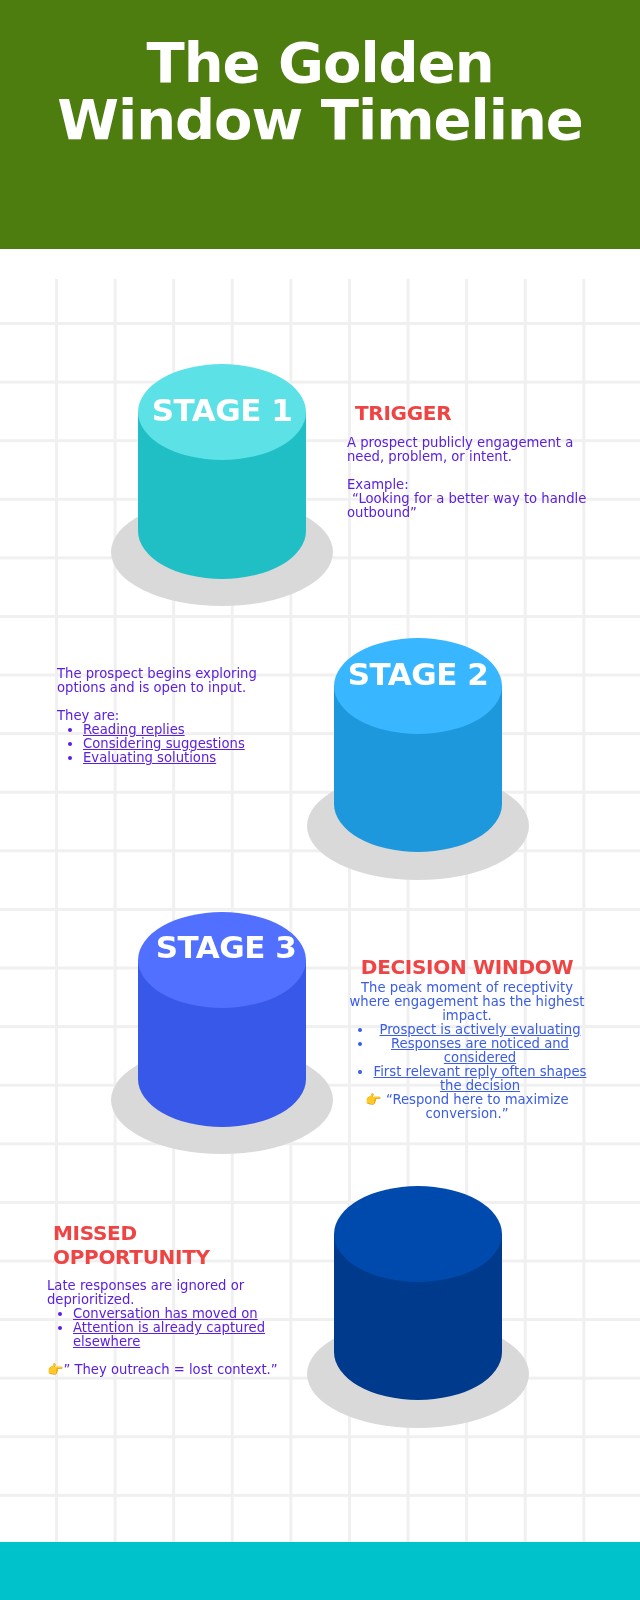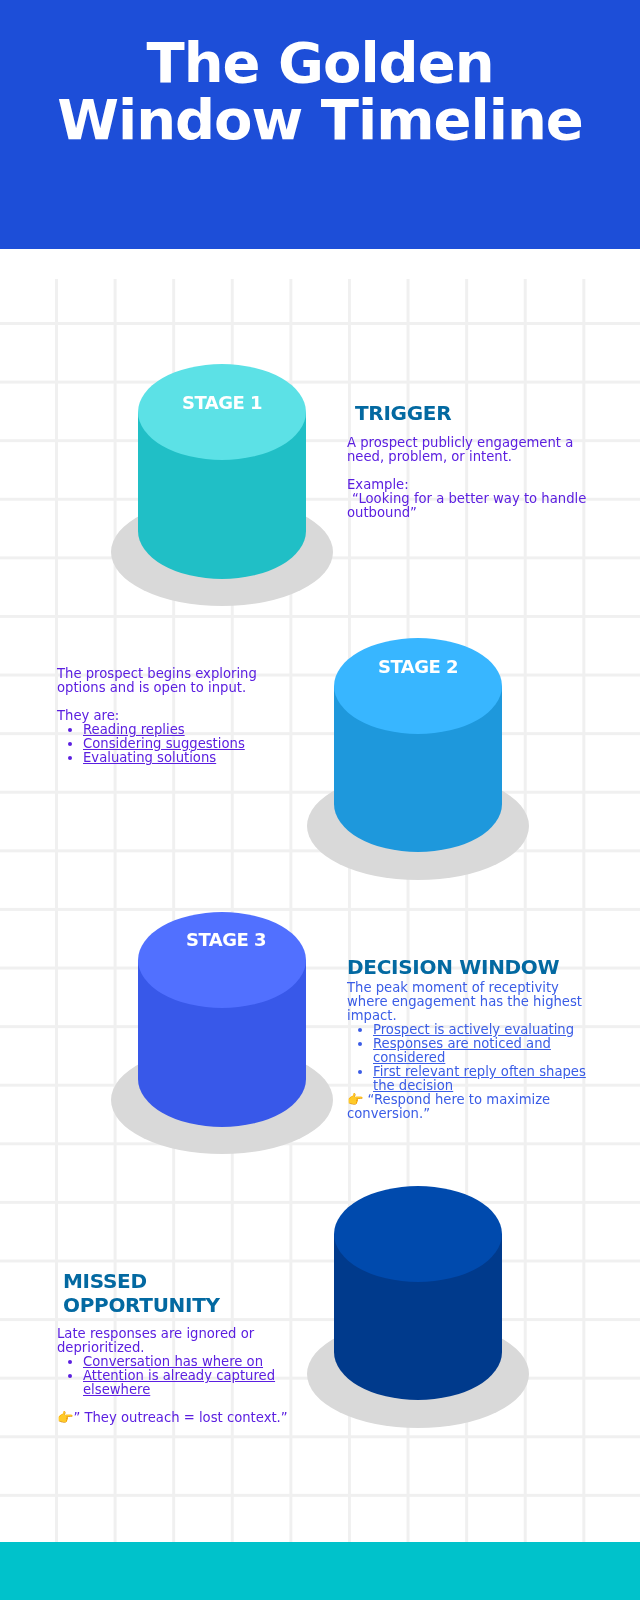--- a/index.html
+++ b/index.html
@@ -3,21 +3,21 @@
   <meta charset="utf-8">
   <style>
     html, body { margin: 0; padding: 0; }
     body {
       width: 640px; height: 1600px; position: relative; overflow: hidden;
       font-family: "Liberation Sans", "DejaVu Sans", sans-serif;
       background: #ffffff;
     }
     .header {
       position: absolute; left: 0; top: 0; width: 640px; height: 249px;
-      background: #1d4ed8;
+      background: #4d7c0f;
     }
     .title {
       position: absolute; left: 0; top: 34px; width: 640px;
       text-align: center; color: #ffffff;
       font-family: "DejaVu Sans", sans-serif; font-weight: bold;
       font-size: 56px; line-height: 57px; letter-spacing: -1px;
       margin: 0;
     }
     .grid {
       position: absolute; left: 0; top: 279px; width: 640px; height: 1263px;
@@ -30,30 +30,30 @@
     }
     .footer {
       position: absolute; left: 0; top: 1542px; width: 640px; height: 58px;
       background: #00c2cb;
     }
     .stage { position: absolute; }
     .stage svg { position: absolute; left: 0; top: 0; overflow: visible; }
     .stage-label {
       position: absolute; left: 0; width: 100%; text-align: center;
       color: #ffffff; font-family: "DejaVu Sans", sans-serif; font-weight: bold;
-      font-size: 18px; letter-spacing: -0.5px;
+      font-size: 31px; letter-spacing: -0.5px;
     }
     .info {
       position: absolute; color: #5b1fe0;
       font-family: "DejaVu Sans", sans-serif; font-size: 13.2px; line-height: 14px;
     }
-    .info.blue { color: #3a5ce6; }
+    .info.blue { color: #3a5ce6; text-align: center; }
     .info h2 {
       margin: 0 0 11px 0; font-size: 20px; line-height: 24px; font-weight: bold;
-      color: #0369a1; letter-spacing: -0.3px;
+      color: #ef4444; letter-spacing: -0.3px;
     }
     .info p { margin: 0; }
     .info .gap { height: 14px; }
     .info ul { margin: 0; padding: 0 0 0 26px; text-decoration: underline; }
     .info li { margin: 0; padding: 0; }
     .hand { color: #f5b400; }
   </style>
 </head>
 <body>
 
@@ -120,24 +120,24 @@
   <p><span class="hand">👉</span><span> “Respond here to maximize conversion.”</span></p>
 </div>
 
 <div class="stage" style="left:307px; top:1186px; width:222px; height:242px;">
   <svg width="222" height="242">
     <ellipse cx="111" cy="188" rx="111" ry="54" fill="#d9d9d9"></ellipse>
     <path d="M27 48 L27 166 A84 48 0 0 0 195 166 L195 48 Z" fill="#003a8c"></path>
     <ellipse cx="111" cy="48" rx="84" ry="48" fill="#004aad"></ellipse>
   </svg>
 </div>
-<div class="info" style="left:57px; top:1221px; width:245px;margin-top:48px;">
+<div class="info" style="left:47px; top:1221px; width:245px;">
   <h2 style="margin-left:6px; margin-bottom:10px;">MISSED OPPORTUNITY</h2>
   <p>Late responses are ignored or deprioritized.</p>
   <ul>
-    <li>Conversation has where on</li>
+    <li>Conversation has moved on</li>
     <li>Attention is already captured elsewhere</li>
   </ul>
   <div class="gap"></div>
   <p><span class="hand">👉</span><span>” They outreach = lost context.”</span></p>
 </div>
 
 <div class="footer"></div>
 
 </body></html>

